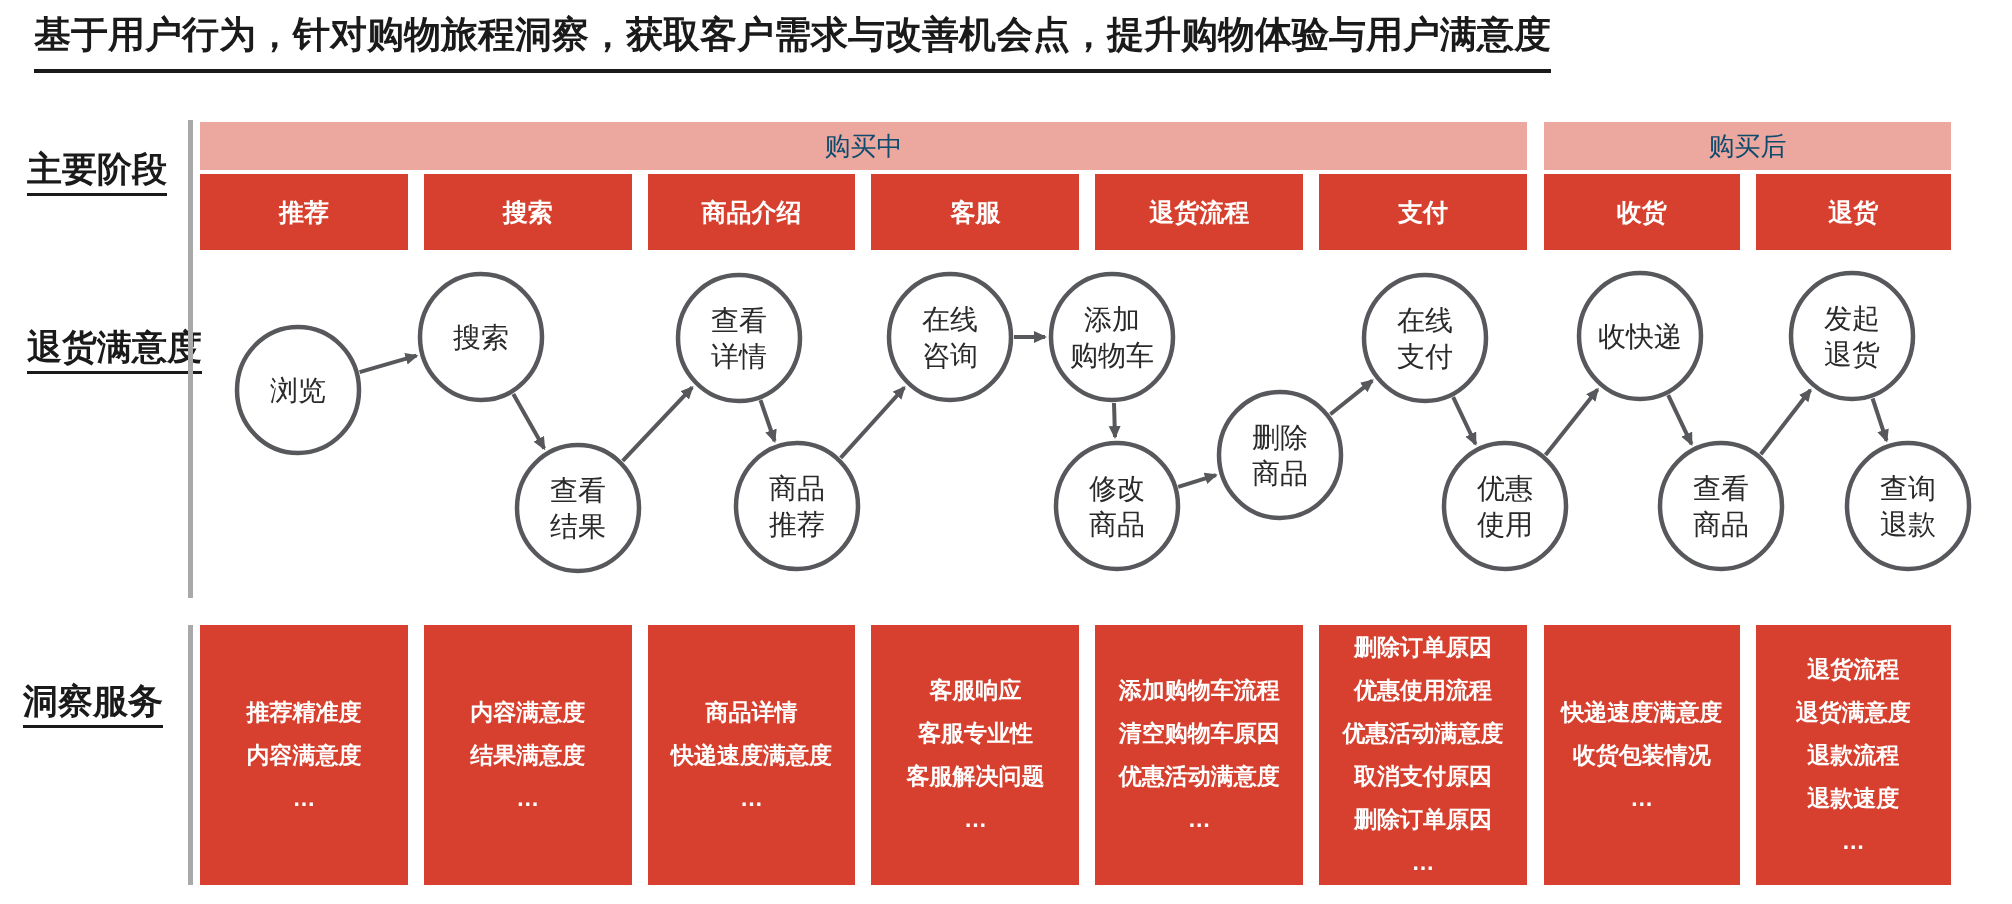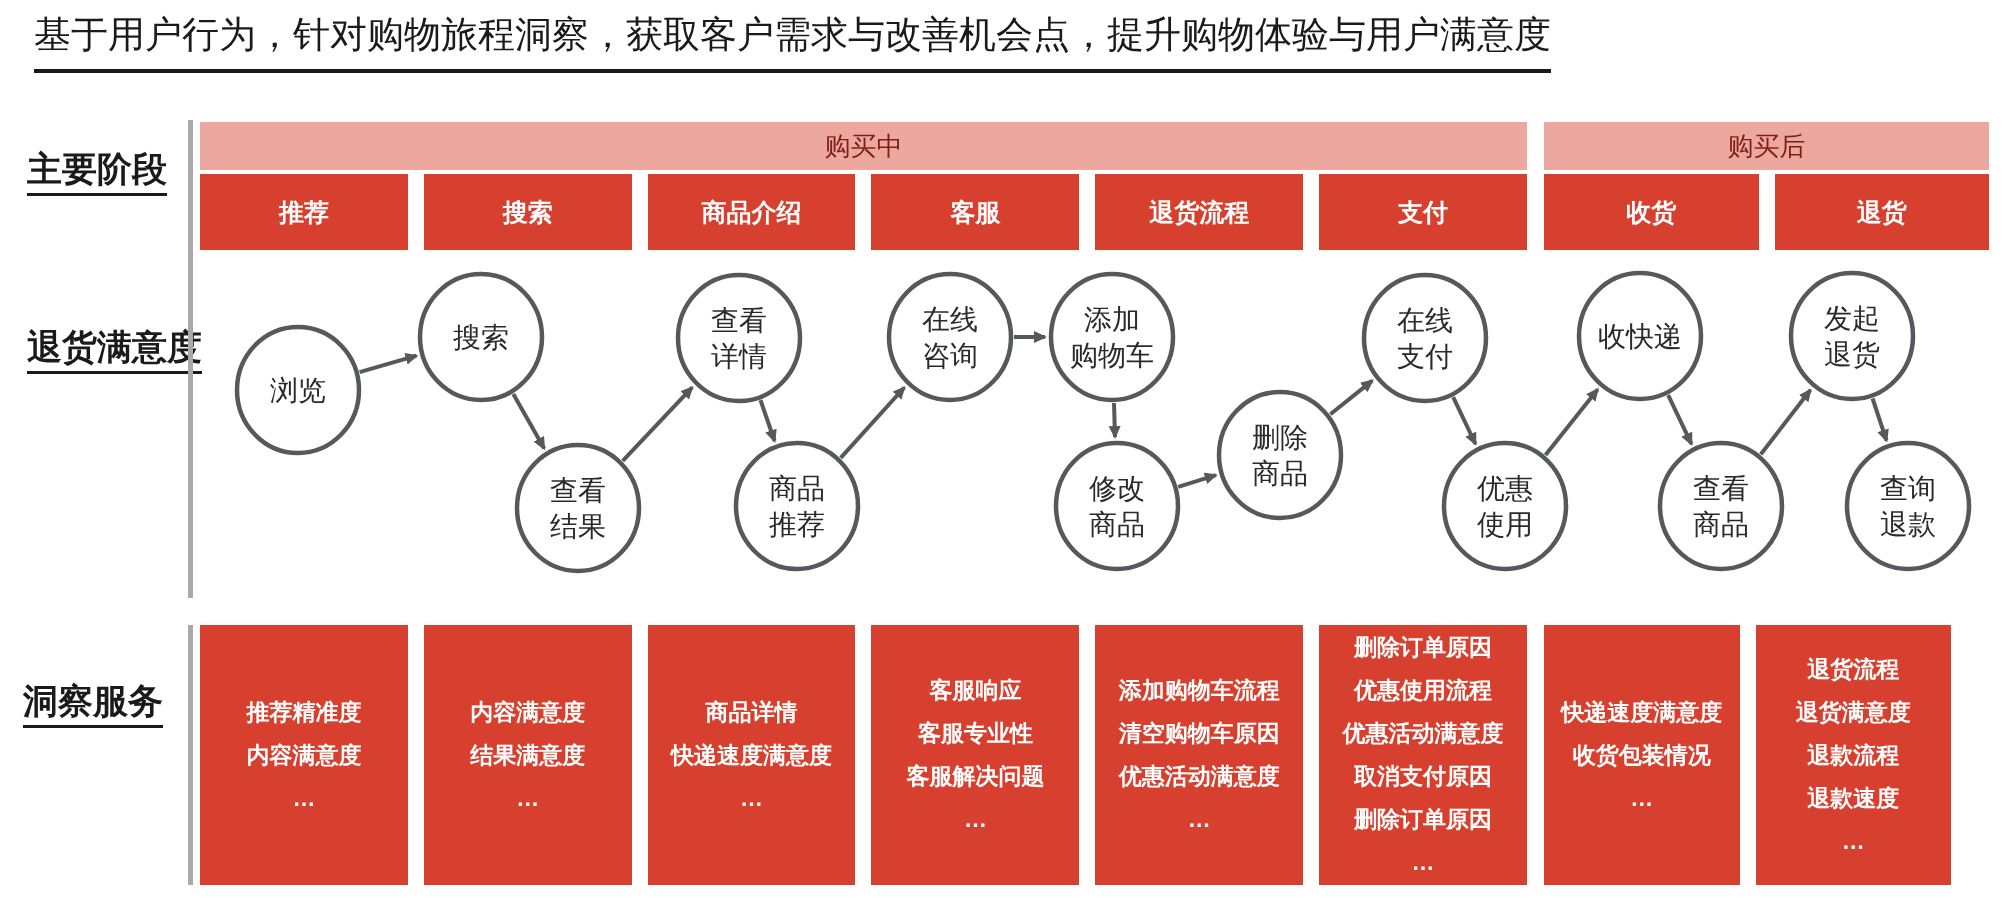--- a/index.html
+++ b/index.html
@@ -9,21 +9,21 @@
     --stroke-gray:#57585b;
     --ink:#1a1a1a;
   }
   *{margin:0;padding:0;box-sizing:border-box;}
   body{background:#ffffff;font-family:"Liberation Sans",sans-serif;}
   .canvas{position:relative;width:2012px;height:904px;background:#ffffff;overflow:hidden;}
 
   
   .title{
     position:absolute;left:34px;top:10px;
-    font-size:37px;font-weight:400;color:var(--ink);
+    font-size:37px;font-weight:700;color:var(--ink);
     white-space:nowrap;display:inline-block;
     border-bottom:4px solid var(--ink);padding-bottom:9px;
     letter-spacing:0px;
   }
 
   
   .row-label{
     position:absolute;
     font-size:35px;font-weight:800;color:var(--ink);
     border-bottom:3px solid var(--ink);
@@ -35,25 +35,25 @@
 
   
   .vline{position:absolute;left:188px;width:5px;background:var(--line-gray);}
   .vline.v1{top:120px;height:478px;}
   .vline.v2{top:625px;height:260px;}
 
   
   .stage-area{position:absolute;left:200px;top:122px;display:flex;gap:17px;}
   .sgroup{display:flex;flex-direction:column;}
   .sgroup.g1{width:1327px;}
-  .sgroup.g2{width:445px;}
+  .sgroup.g2{width:407px;}
   .gbar{
     height:48px;background:var(--pink);
     display:flex;align-items:center;justify-content:center;
-    font-size:26px;font-weight:500;color:#7f1d1d;
+    font-size:26px;font-weight:500;color:#0c4a6e;
     margin-bottom:4px;
   }
   .sboxes{display:flex;gap:16px;height:76px;}
   .sbox{
     flex:1;background:var(--red);color:#ffffff;
     font-size:25px;font-weight:700;
     display:flex;align-items:center;justify-content:center;
     white-space:nowrap;
   }
 

